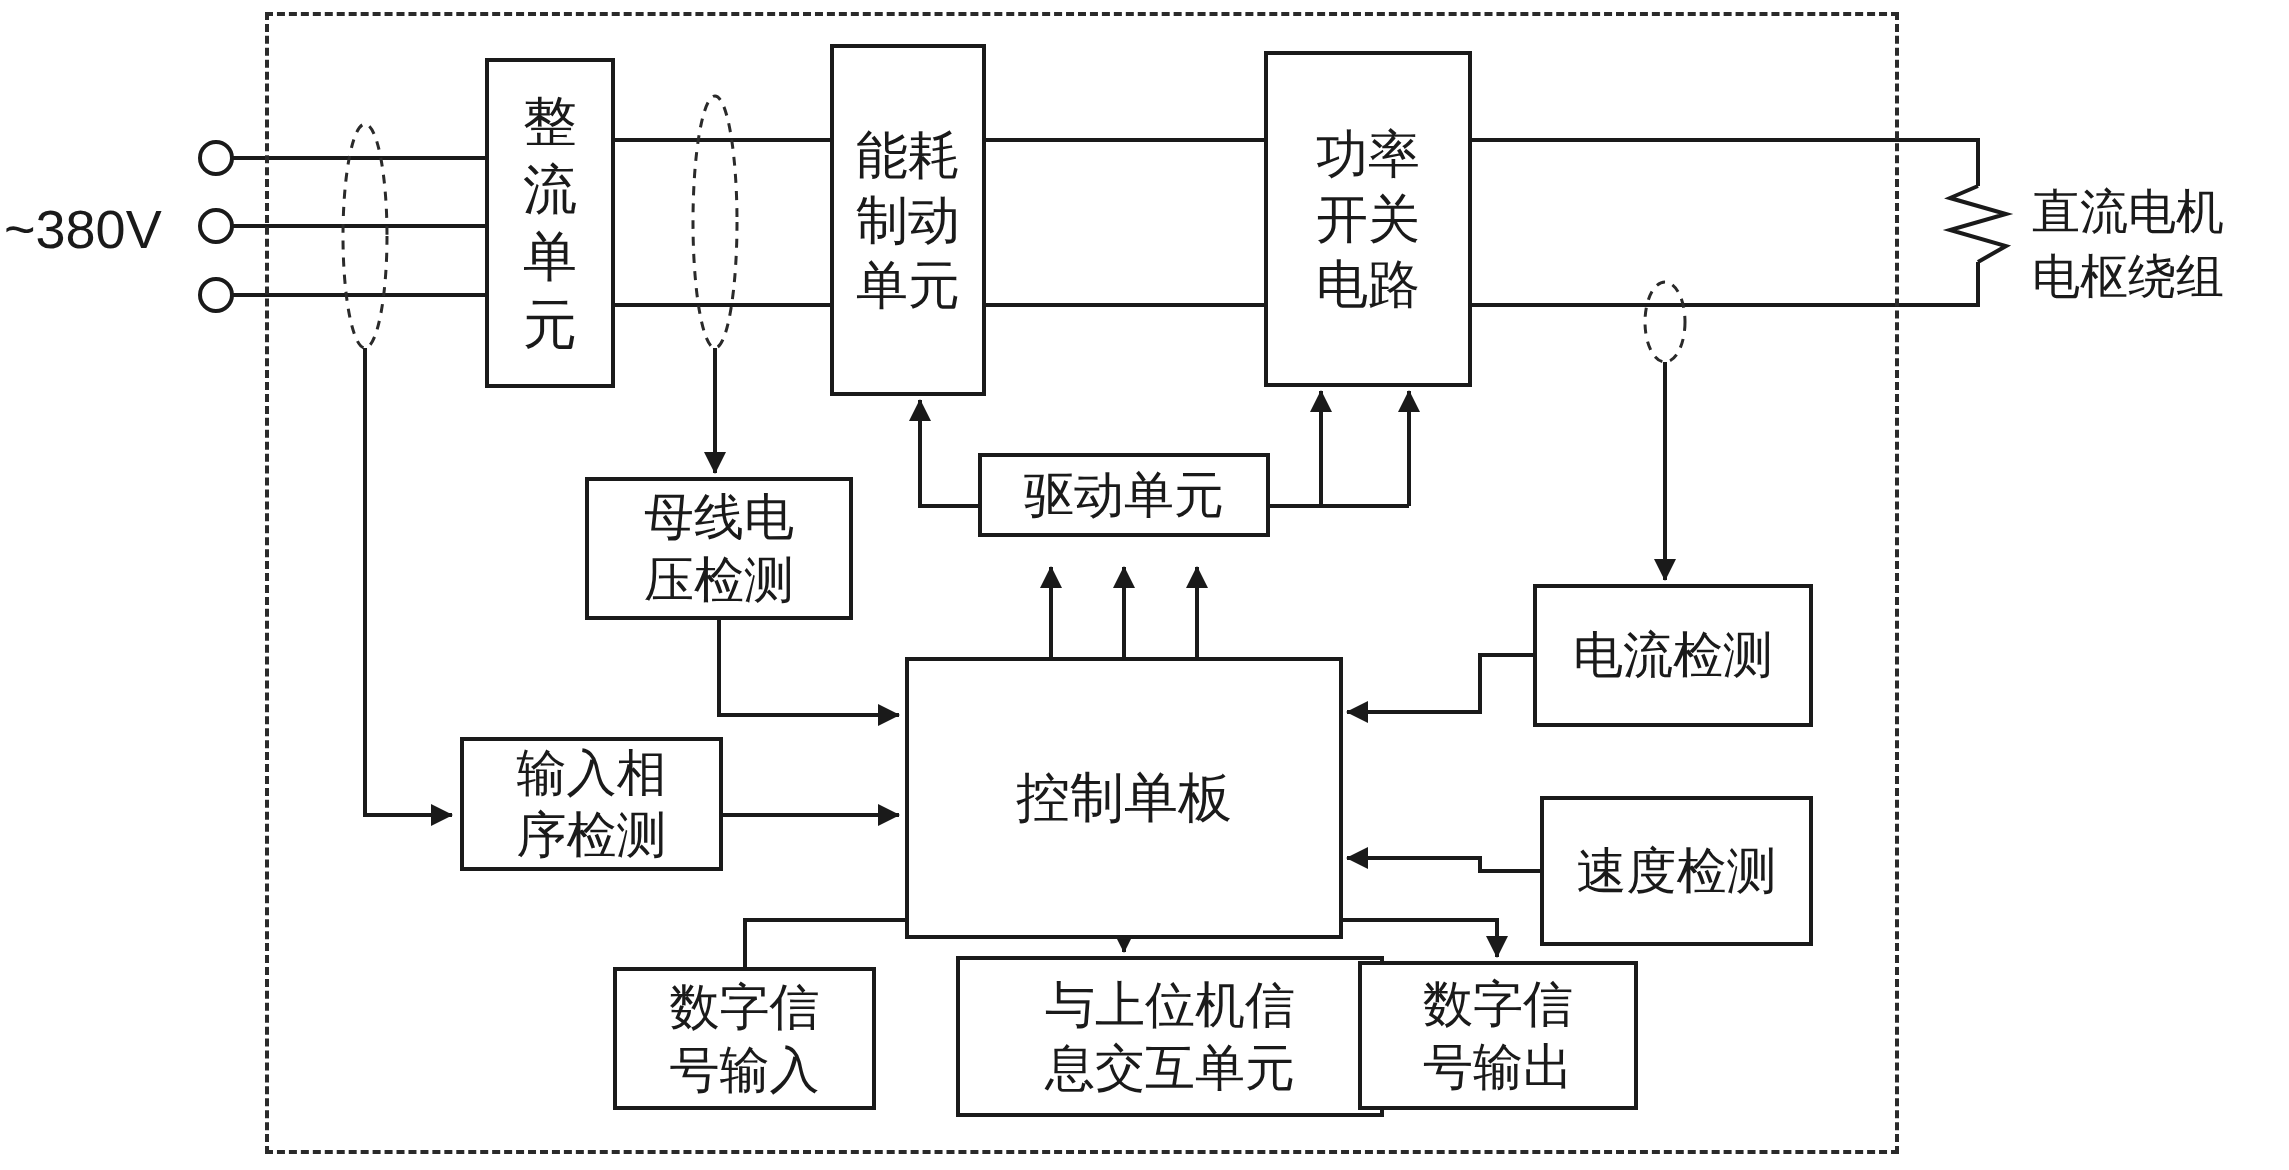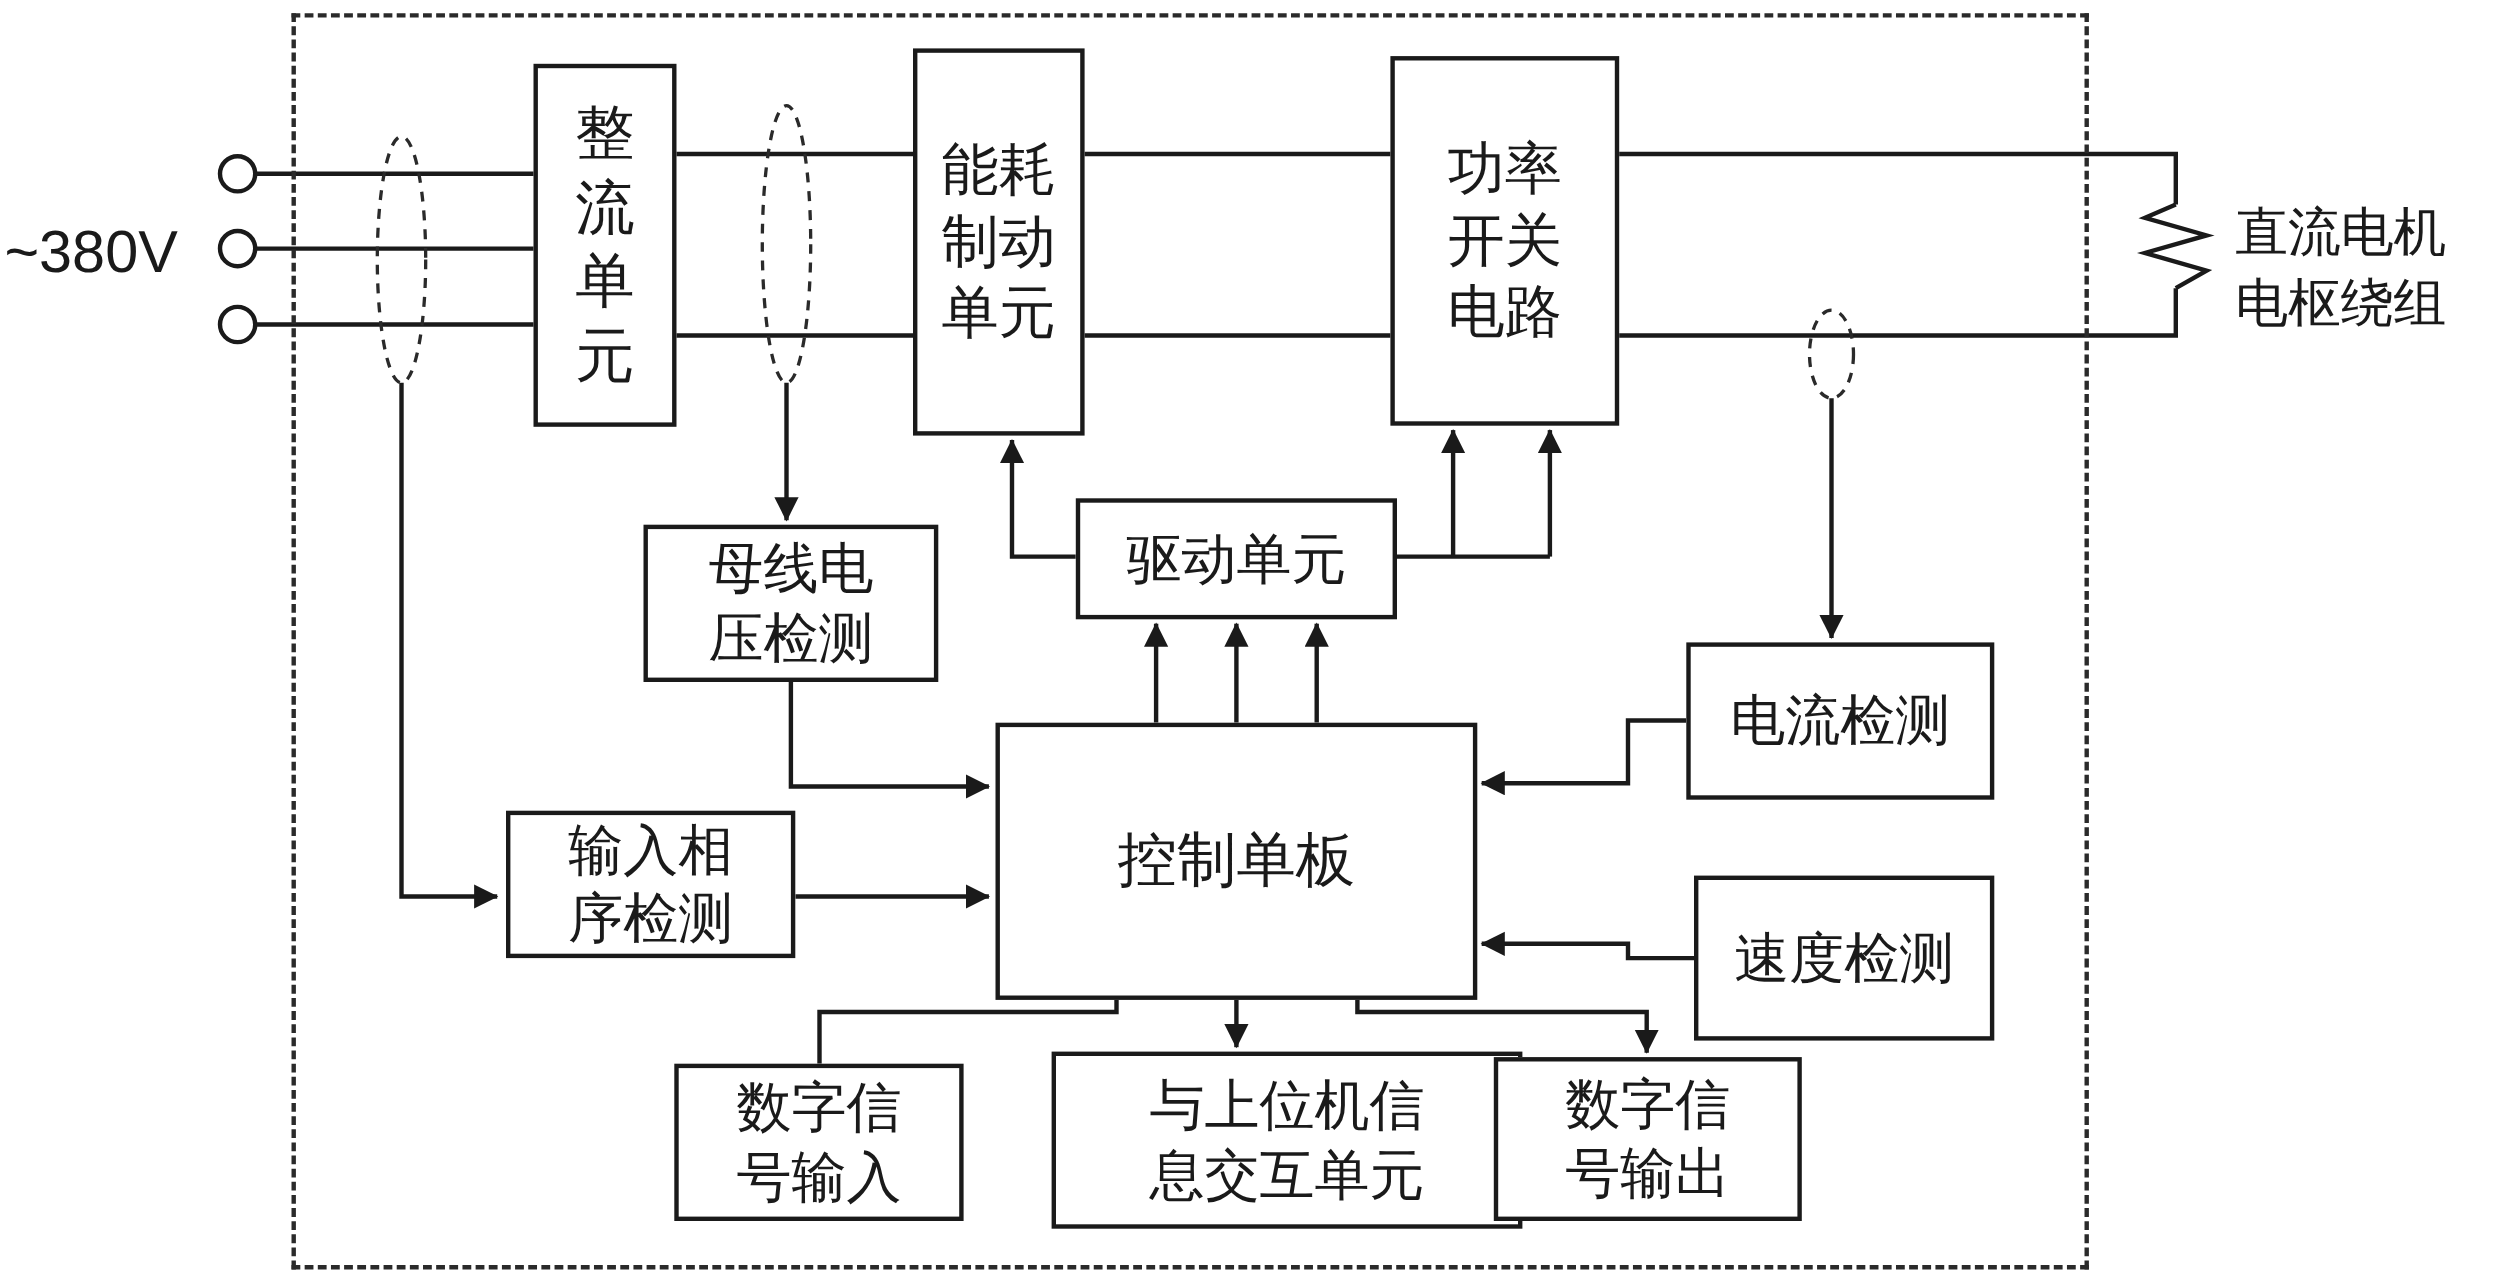--- a/index.html
+++ b/index.html
@@ -91,34 +91,34 @@
 制动
 单元</span>
   </div>
 
   <div class="block" style="left:1264px;top:51px;width:208px;height:336px;font-size:52px;">
     <span>功率
 开关
 电路</span>
   </div>
 
-  <div class="block" style="left:978px;top:453px;width:292px;height:110px;font-size:50px;">
+  <div class="block" style="left:978px;top:453px;width:292px;height:84px;font-size:50px;">
     <span>驱动单元</span>
   </div>
 
   <div class="block" style="left:1533px;top:584px;width:280px;height:143px;font-size:50px;">
     <span>电流检测</span>
   </div>
 
   <div class="block" style="left:585px;top:477px;width:268px;height:143px;font-size:50px;">
     <span>母线电
 压检测</span>
   </div>
 
-  <div class="block" style="left:905px;top:657px;width:438px;height:252px;font-size:54px;">
+  <div class="block" style="left:905px;top:657px;width:438px;height:282px;font-size:54px;">
     <span>控制单板</span>
   </div>
 
   <div class="block" style="left:460px;top:737px;width:263px;height:134px;font-size:50px;">
     <span>输入相
 序检测</span>
   </div>
 
   <div class="block" style="left:1540px;top:796px;width:273px;height:150px;font-size:50px;justify-content:center;">
     <span>速度检测</span>

